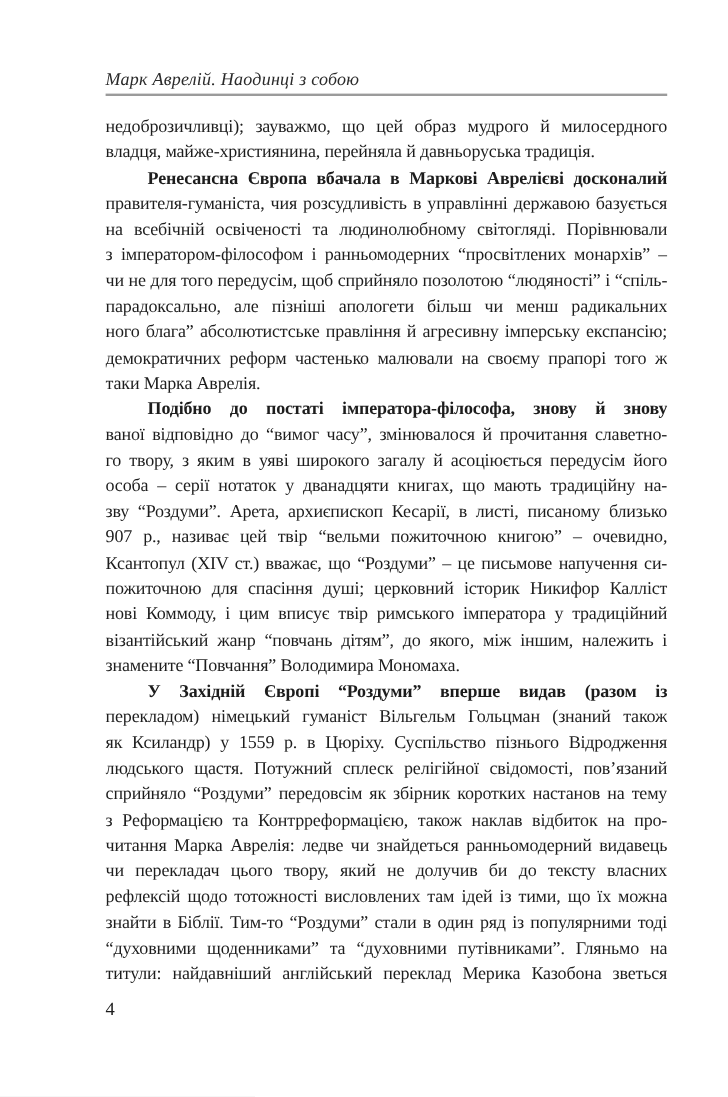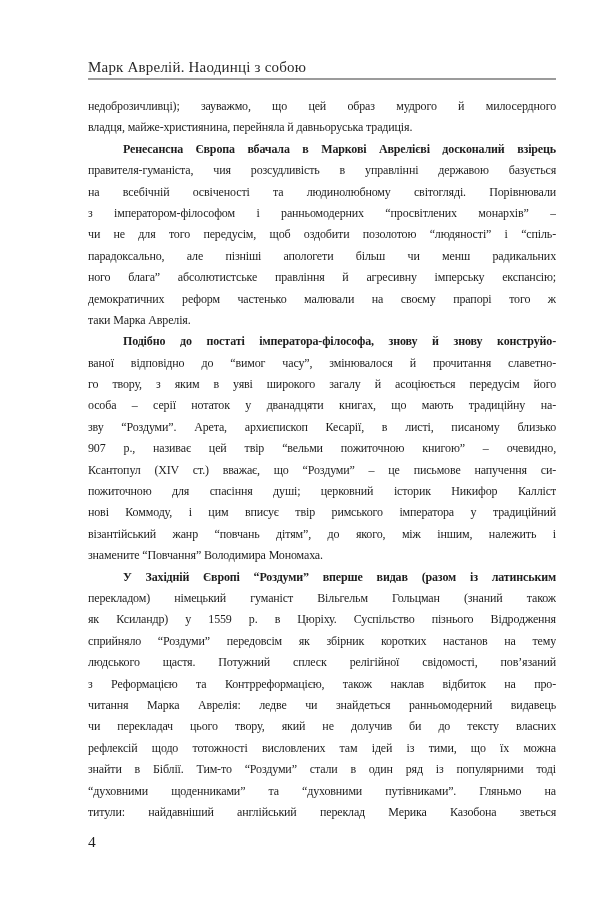--- a/index.html
+++ b/index.html
@@ -13,20 +13,21 @@
     height: 914px;
     background: var(--background, #ffffff);
     font-family: "Liberation Serif", "DejaVu Serif", serif;
     overflow: hidden;
   }
   .running-header {
     position: absolute;
     top: 59px;
     left: 88px;
     width: 468px;
+    font-style: italic;
     font-size: 15px;
     line-height: 17px;
     color: var(--header_text, #2a2a2a);
     letter-spacing: 0.2px;
   }
   .header-rule {
     position: absolute;
     top: 78px;
     left: 88px;
     width: 468px;
@@ -34,21 +35,21 @@
     background: var(--rule, #9b9b9b);
   }
   .body-text {
     position: absolute;
     top: 96px;
     left: 88px;
     width: 468px;
     color: var(--text, #1d1d1d);
   }
   .line {
-    font-size: 12px;
+    font-size: 15px;
     line-height: 21.4px;
     height: 21.4px;
     overflow: hidden;
     letter-spacing: -0.15px;
     text-align: left;
   }
   .line.just {
     text-align: justify;
     text-align-last: justify;
   }
@@ -76,41 +77,41 @@
 
   <div class="header-rule"></div>
 
   <div class="body-text">
       <div class="line just">недоброзичливці); зауважмо, що цей образ мудрого й милосердного</div>
       <div class="line">владця, майже-християнина, перейняла й давньоруська традиція.</div>
       <div class="line just indent">Ренесансна Європа вбачала в Маркові Аврелієві досконалий взірець</div>
       <div class="line just">правителя-гуманіста, чия розсудливість в управлінні державою базується</div>
       <div class="line just">на всебічній освіченості та людинолюбному світогляді. Порівнювали</div>
       <div class="line just">з імператором-філософом і ранньомодерних “просвітлених монархів” –</div>
-      <div class="line just">чи не для того передусім, щоб оздобити позолотою “людяності” і “спіль-</div>
+      <div class="line just">чи не для того передусім, щоб сприйняло позолотою “людяності” і “спіль-</div>
       <div class="line just">парадоксально, але пізніші апологети більш чи менш радикальних</div>
       <div class="line just">ного блага” абсолютистське правління й агресивну імперську експансію;</div>
       <div class="line just">демократичних реформ частенько малювали на своєму прапорі того ж</div>
       <div class="line">таки Марка Аврелія.</div>
       <div class="line just indent">Подібно до постаті імператора-філософа, знову й знову конструйо-</div>
       <div class="line just">ваної відповідно до “вимог часу”, змінювалося й прочитання славетно-</div>
       <div class="line just">го твору, з яким в уяві широкого загалу й асоціюється передусім його</div>
       <div class="line just">особа – серії нотаток у дванадцяти книгах, що мають традиційну на-</div>
       <div class="line just">зву “Роздуми”. Арета, архиєпископ Кесарії, в листі, писаному близько</div>
       <div class="line just">907 р., називає цей твір “вельми пожиточною книгою” – очевидно,</div>
       <div class="line just">Ксантопул (XIV ст.) вважає, що “Роздуми” – це письмове напучення си-</div>
       <div class="line just">пожиточною для спасіння душі; церковний історик Никифор Калліст</div>
       <div class="line just">нові Коммоду, і цим вписує твір римського імператора у традиційний</div>
       <div class="line just">візантійський жанр “повчань дітям”, до якого, між іншим, належить і</div>
       <div class="line">знамените “Повчання” Володимира Мономаха.</div>
       <div class="line just indent">У Західній Європі “Роздуми” вперше видав (разом із латинським</div>
       <div class="line just">перекладом) німецький гуманіст Вільгельм Гольцман (знаний також</div>
       <div class="line just">як Ксиландр) у 1559 р. в Цюріху. Суспільство пізнього Відродження</div>
+      <div class="line just">людського щастя. Потужний сплеск релігійної свідомості, пов’язаний</div>
       <div class="line just">сприйняло “Роздуми” передовсім як збірник коротких настанов на тему</div>
-      <div class="line just">людського щастя. Потужний сплеск релігійної свідомості, пов’язаний</div>
       <div class="line just">з Реформацією та Контрреформацією, також наклав відбиток на про-</div>
       <div class="line just">читання Марка Аврелія: ледве чи знайдеться ранньомодерний видавець</div>
       <div class="line just">чи перекладач цього твору, який не долучив би до тексту власних</div>
       <div class="line just">рефлексій щодо тотожності висловлених там ідей із тими, що їх можна</div>
       <div class="line just">знайти в Біблії. Тим-то “Роздуми” стали в один ряд із популярними тоді</div>
       <div class="line just">“духовними щоденниками” та “духовними путівниками”. Гляньмо на</div>
       <div class="line just">титули: найдавніший англійський переклад Мерика Казобона зветься</div>
     </div>
 
   <div class="page-number">4</div>

